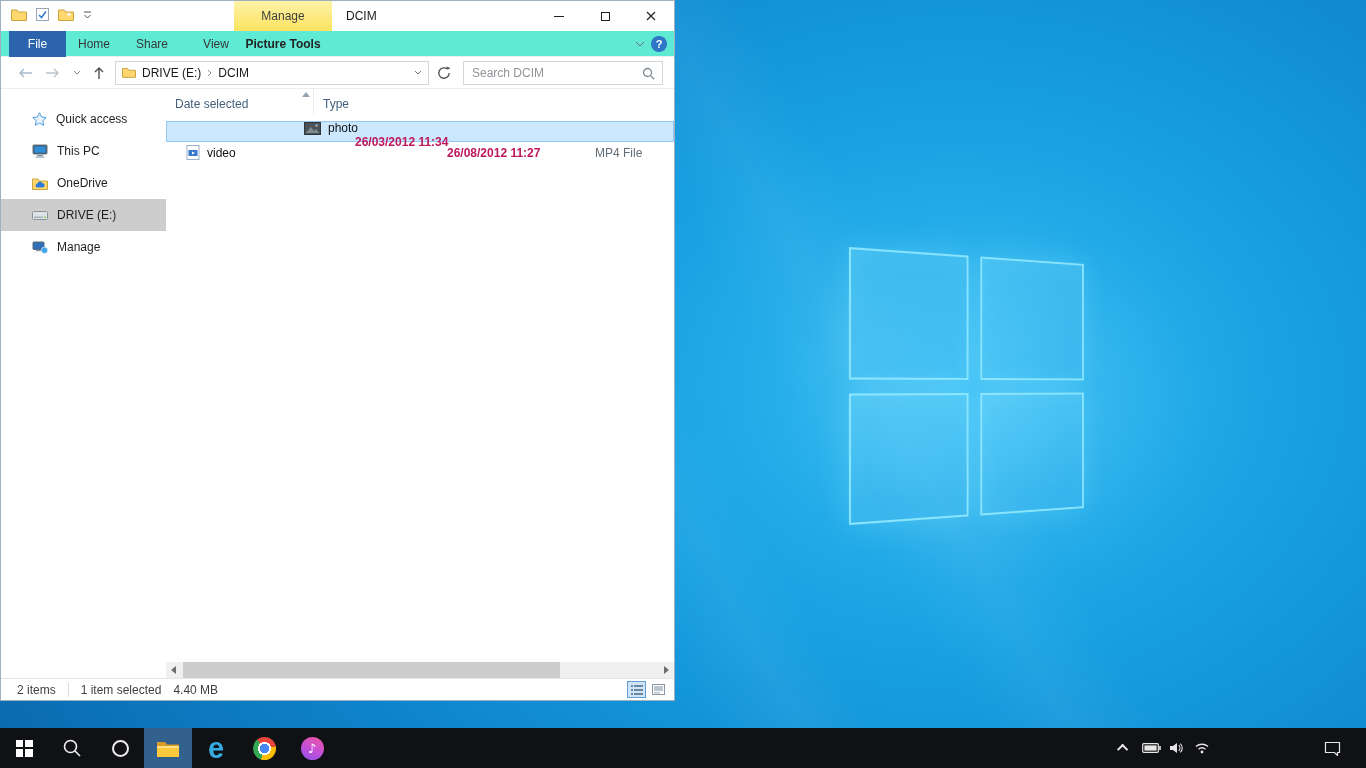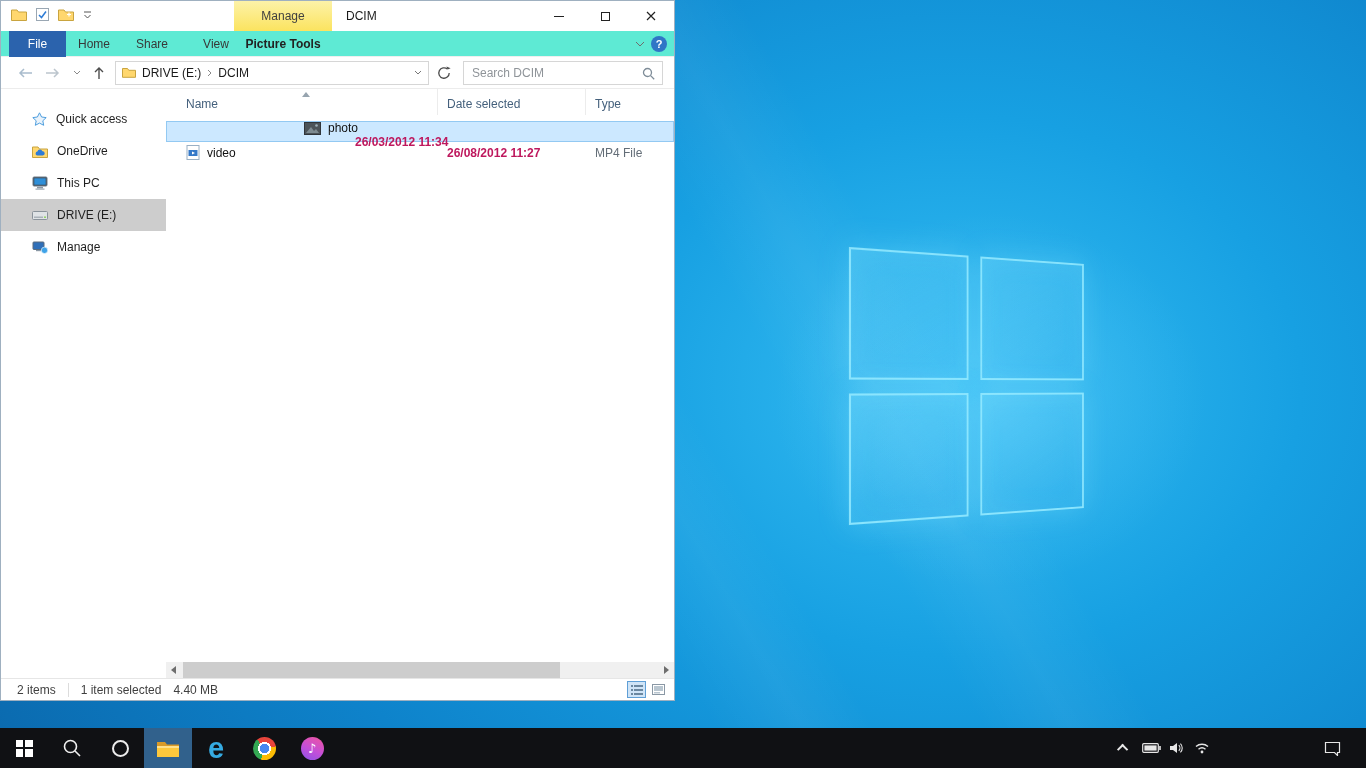--- a/index.html
+++ b/index.html
@@ -263,37 +263,37 @@
       <div class="side-item">
         <span>
           <svg width="15" height="14">
               <path d="M7.5 0.8 L9.6 5 L14.2 5.6 L10.8 8.8 L11.7 13.3 L7.5 11.1 L3.3 13.3 L4.2 8.8 L0.8 5.6 L5.4 5 z" fill="#eaf3fb" stroke="#4e9ede"></path>
             </svg>
         </span>
         <span>Quick access</span>
       </div>
       <div class="side-item">
         <span>
-          <svg width="16" height="13">
-              <path d="M0.5 2 h5.5 l1.5 2 h8 v8.5 h-15 z" fill="#ffd76e" stroke="#c9a43f"></path>
-              <path d="M5 10.5 a2 2 0 0 1 0.4-3.9 a2.6 2.6 0 0 1 5-0.3 a1.9 1.9 0 0 1 0.4 4.2 z" fill="#2e7cd6"></path>
-            </svg>
-        </span>
-        <span>OneDrive</span>
-      </div>
-      <div class="side-item">
-        <span>
           <svg width="16" height="14">
               <rect x="1" y="1" width="14" height="9" rx="1" fill="#3e4a56" stroke="#6b7a88"></rect>
               <rect x="2.3" y="2.3" width="11.4" height="6.4" fill="#2f8fd8"></rect>
               <rect x="5" y="10.8" width="6" height="1.6" fill="#8a98a5"></rect>
               <rect x="3.5" y="12.6" width="9" height="1" fill="#8a98a5"></rect>
             </svg>
         </span>
         <span>This PC</span>
+      </div>
+      <div class="side-item">
+        <span>
+          <svg width="16" height="13">
+              <path d="M0.5 2 h5.5 l1.5 2 h8 v8.5 h-15 z" fill="#ffd76e" stroke="#c9a43f"></path>
+              <path d="M5 10.5 a2 2 0 0 1 0.4-3.9 a2.6 2.6 0 0 1 5-0.3 a1.9 1.9 0 0 1 0.4 4.2 z" fill="#2e7cd6"></path>
+            </svg>
+        </span>
+        <span>OneDrive</span>
       </div>
       <div class="side-item selected">
         <span>
           <svg width="16" height="9">
               <rect x="0.5" y="0.5" width="15" height="8" rx="1" fill="#dfe3e6" stroke="#8a939b"></rect>
               <rect x="2" y="5.5" width="9" height="1.5" fill="#aab2b9"></rect>
               <circle cx="13" cy="6.2" r="0.9" fill="#7fd04a"></circle>
             </svg>
         </span>
         <span>DRIVE (E:)</span>
@@ -306,21 +306,20 @@
               <circle cx="12.5" cy="9.3" r="3.2" fill="#3fa3e8" stroke="#fff" stroke-width="0.6"></circle>
             </svg>
         </span>
         <span>Manage</span>
       </div>
     </div>
 
     <div class="filearea">
       <div class="listheader">
         <span class="sort-caret"></span>
-        <div class="hcol hcol-name">Name</div>
         <div class="hcol hcol-date">Date selected</div>
         <div class="hcol hcol-type">Type</div>
       </div>
 
       <div class="rows">
         <div class="frow selected">
           <div class="cell-name">
             <span>
               <svg width="17" height="13">
                   <rect x="0.5" y="0.5" width="16" height="12" fill="#4c5358" stroke="#30353a"></rect>

